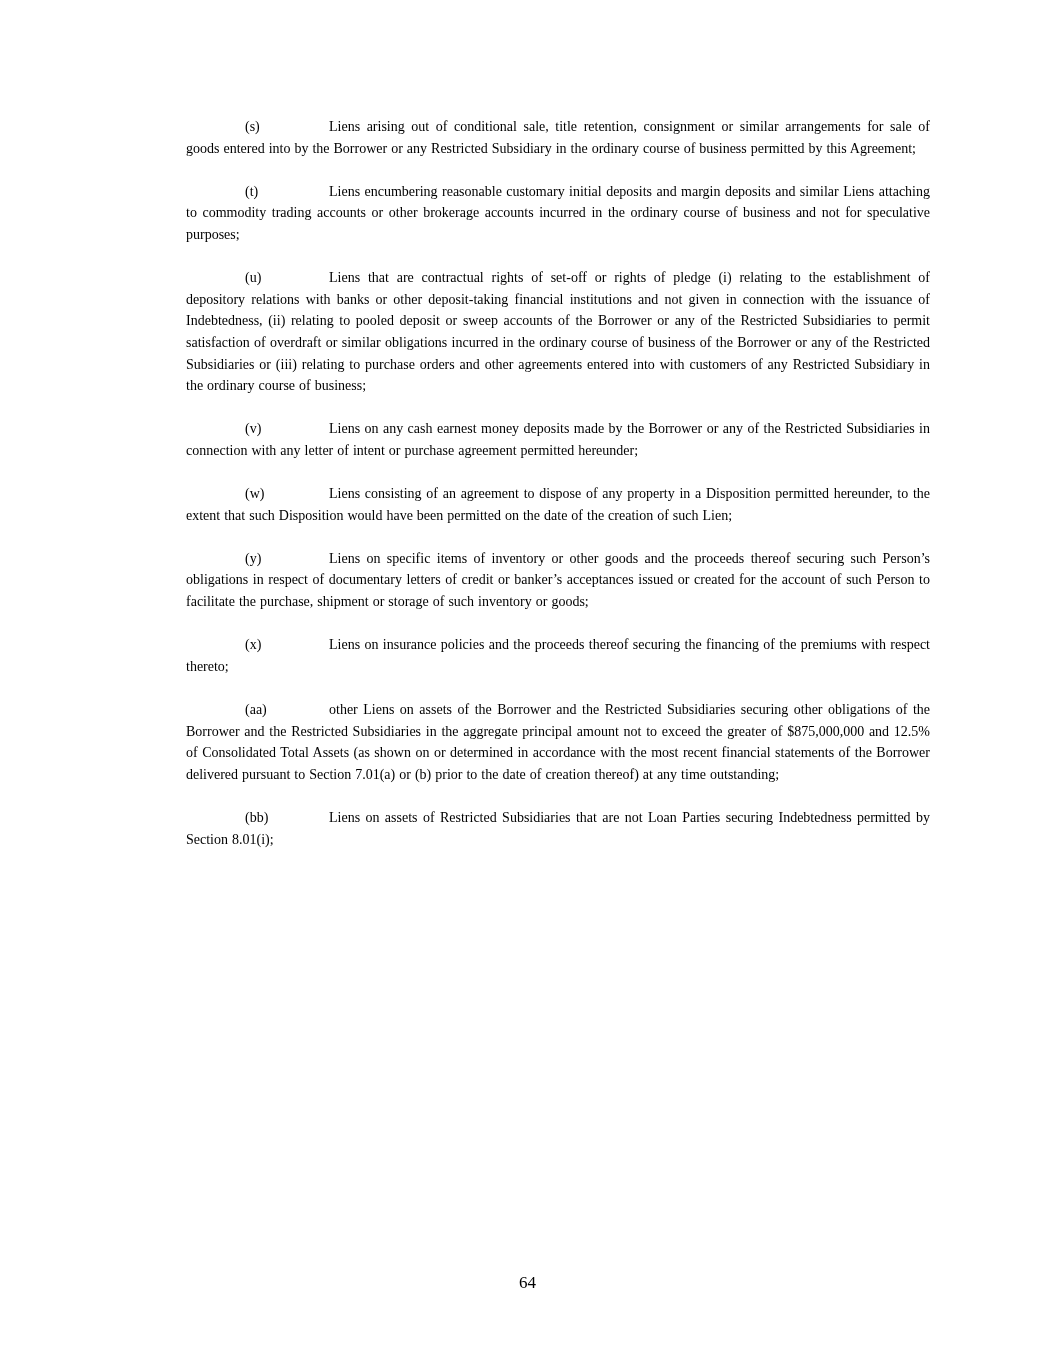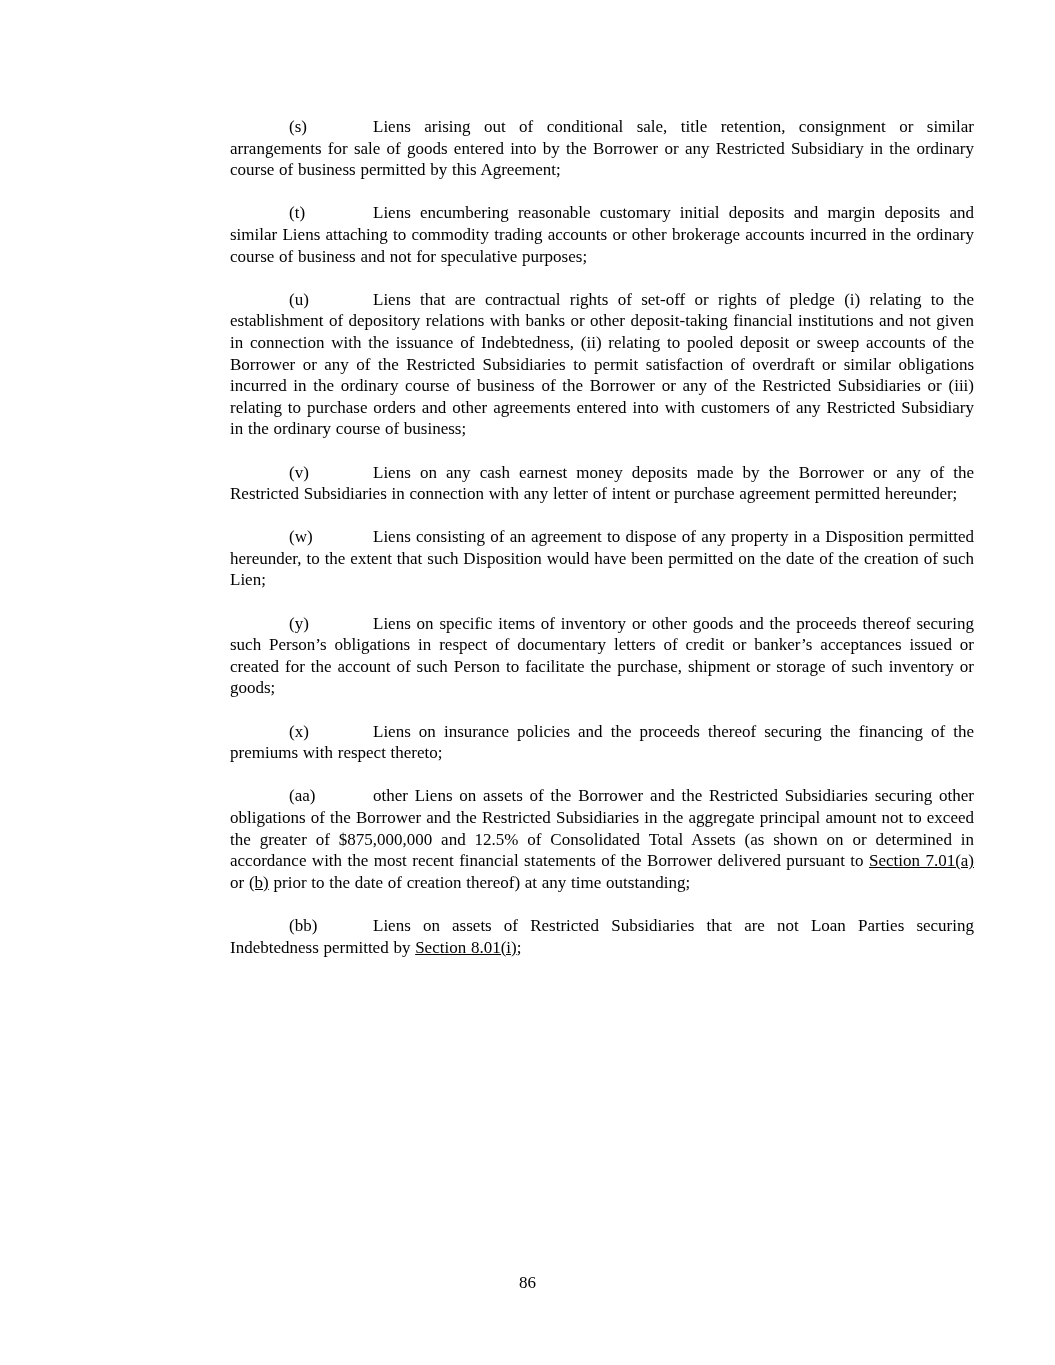--- a/index.html
+++ b/index.html
@@ -14,39 +14,37 @@
     background: #ffffff;
     color: #000000;
     font-family: "Liberation Serif", serif;
     overflow: hidden;
   }
   .content {
     position: absolute;
     left: 186px;
     top: 116px;
     width: 744px;
-    font-size: 17px;
+    font-size: 14px;
     line-height: 21.6px;
     text-align: justify;
-    margin-left: 44px;
   }
   p.para {
     margin: 0 0 21.6px 0;
     text-indent: 59px;
     word-spacing: 0.5px;
   }
   .plabel {
     display: inline-block;
     width: 84px;
     text-indent: 0;
     text-align: left;
     vertical-align: baseline;
   }
   .u {
-    text-decoration: underline;
   }
   .page-number {
     position: absolute;
     top: 1272px;
     left: 0;
     width: 100%;
     text-align: center;
     font-size: 17px;
     line-height: 21.6px;
   }
@@ -59,14 +57,14 @@
       <p class="para"><span class="plabel">(s)</span><span>Liens arising out of conditional sale, title retention, consignment or similar arrangements for sale of goods entered into by the Borrower or any Restricted Subsidiary in the ordinary course of business permitted by this Agreement;</span></p>
       <p class="para"><span class="plabel">(t)</span><span>Liens encumbering reasonable customary initial deposits and margin deposits and similar Liens attaching to commodity trading accounts or other brokerage accounts incurred in the ordinary course of business and not for speculative purposes;</span></p>
       <p class="para"><span class="plabel">(u)</span><span>Liens that are contractual rights of set-off or rights of pledge (i) relating to the establishment of depository relations with banks or other deposit-taking financial institutions and not given in connection with the issuance of Indebtedness, (ii) relating to pooled deposit or sweep accounts of the Borrower or any of the Restricted Subsidiaries to permit satisfaction of overdraft or similar obligations incurred in the ordinary course of business of the Borrower or any of the Restricted Subsidiaries or (iii) relating to purchase orders and other agreements entered into with customers of any Restricted Subsidiary in the ordinary course of business;</span></p>
       <p class="para"><span class="plabel">(v)</span><span>Liens on any cash earnest money deposits made by the Borrower or any of the Restricted Subsidiaries in connection with any letter of intent or purchase agreement permitted hereunder;</span></p>
       <p class="para"><span class="plabel">(w)</span><span>Liens consisting of an agreement to dispose of any property in a Disposition permitted hereunder, to the extent that such Disposition would have been permitted on the date of the creation of such Lien;</span></p>
       <p class="para"><span class="plabel">(y)</span><span>Liens on specific items of inventory or other goods and the proceeds thereof securing such Person’s obligations in respect of documentary letters of credit or banker’s acceptances issued or created for the account of such Person to facilitate the purchase, shipment or storage of such inventory or goods;</span></p>
       <p class="para"><span class="plabel">(x)</span><span>Liens on insurance policies and the proceeds thereof securing the financing of the premiums with respect thereto;</span></p>
       <p class="para"><span class="plabel">(aa)</span><span>other Liens on assets of the Borrower and the Restricted Subsidiaries securing other obligations of the Borrower and the Restricted Subsidiaries in the aggregate principal amount not to exceed the greater of $875,000,000 and 12.5% of Consolidated Total Assets (as shown on or determined in accordance with the most recent financial statements of the Borrower delivered pursuant to </span><span class="u">Section 7.01(a)</span><span> or </span><span class="u">(b)</span><span> prior to the date of creation thereof) at any time outstanding;</span></p>
       <p class="para"><span class="plabel">(bb)</span><span>Liens on assets of Restricted Subsidiaries that are not Loan Parties securing Indebtedness permitted by </span><span class="u">Section 8.01(i)</span><span>;</span></p>
     </div>
-  <div class="page-number">86</div>
+  <div class="page-number">64</div>
 </div>
 
 </body></html>

